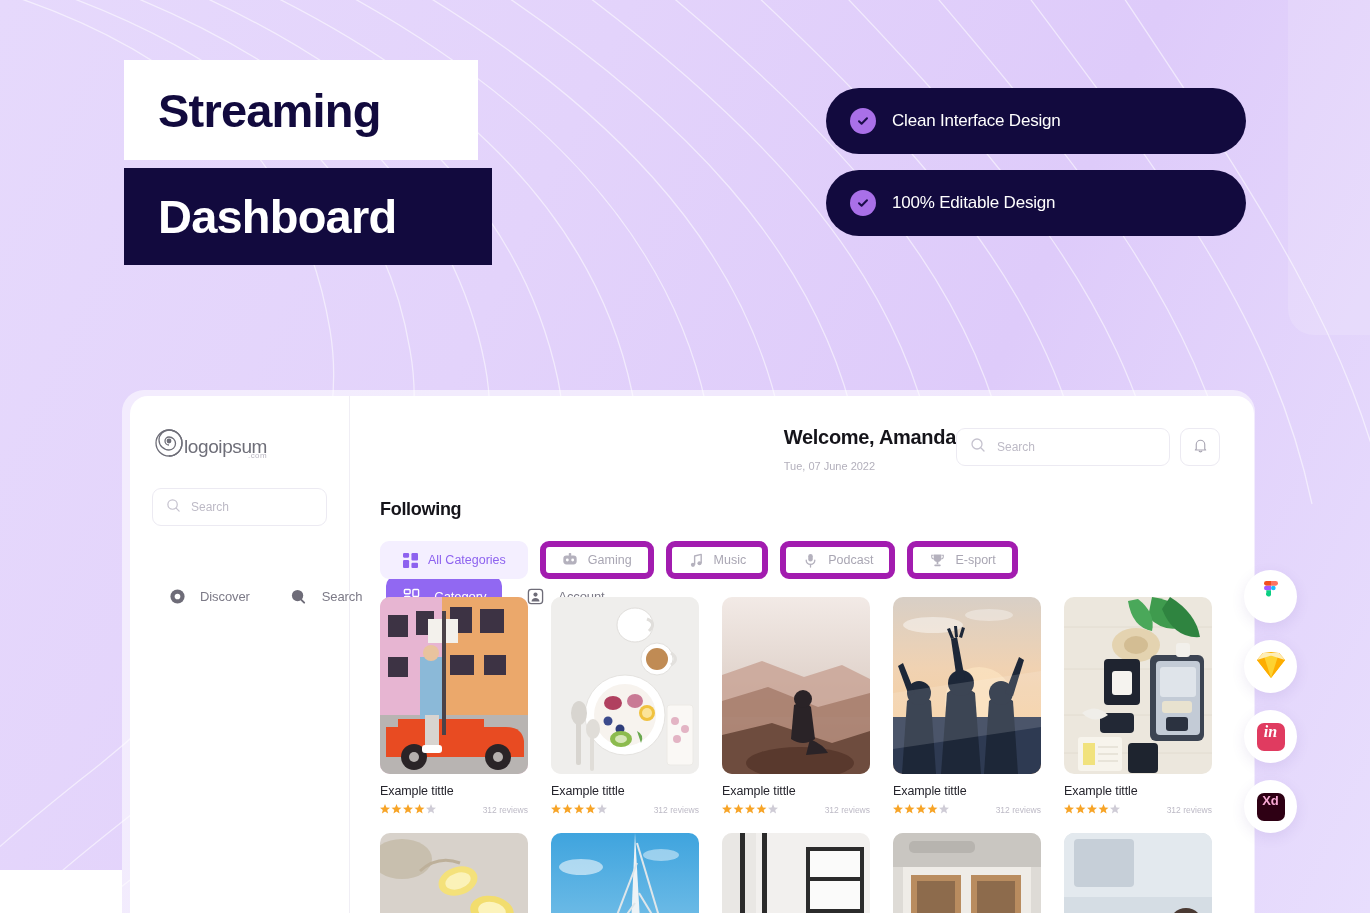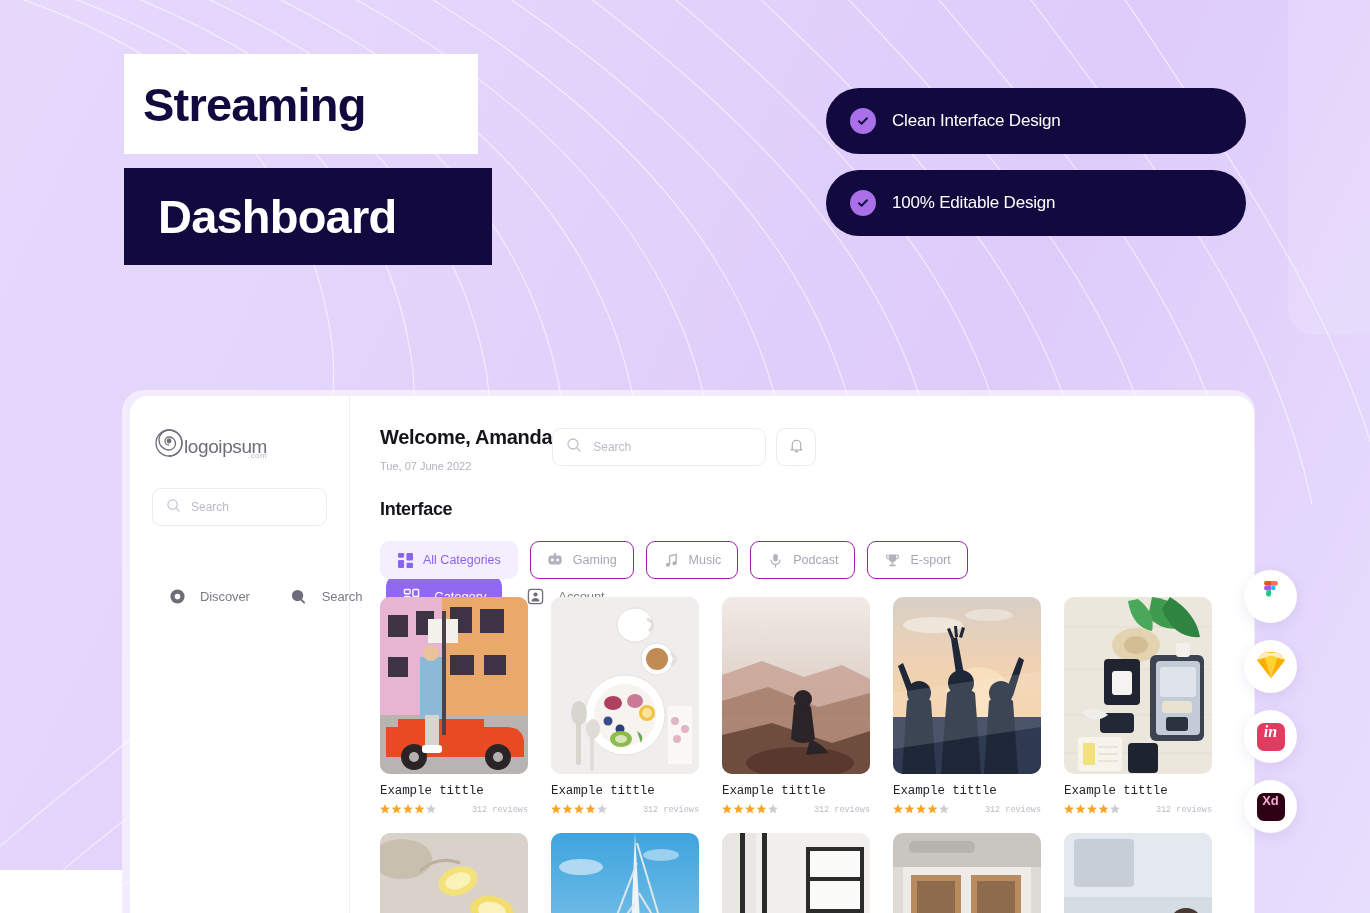--- a/index.html
+++ b/index.html
@@ -21,22 +21,22 @@
     position: absolute; left: 1288px; top: -40px; width: 200px; height: 375px;
     background: rgba(255,255,255,0.14); border-radius: 26px;
   }
   .bg-white-bl {
     position: absolute; left: 0; top: 870px; width: 122px; height: 60px;
     background: #ffffff;
   }
 
   
   .title-white {
-    position: absolute; left: 124px; top: 54px; width: 354px; height: 100px;
-    background: #ffffff; display: flex; align-items: center; padding-left: 19px;
+    position: absolute; left: 124px; top: 60px; width: 354px; height: 100px;
+    background: #ffffff; display: flex; align-items: center; padding-left: 34px;
   }
   .title-white span {
     font-size: 47px; font-weight: bold; color: #120a3e; letter-spacing: -0.8px;
   }
   .title-dark {
     position: absolute; left: 124px; top: 168px; width: 368px; height: 97px;
     background: #120a3e; display: flex; align-items: center; padding-left: 34px;
   }
   .title-dark span {
     font-size: 47px; font-weight: bold; color: #ffffff; letter-spacing: -0.8px;
@@ -93,47 +93,47 @@
     height: 40px; border-radius: 10px; display: flex; align-items: center;
     gap: 14px; padding: 0 16px; cursor: pointer;
   }
   .nav-item .nlabel { font-size: 13px; color: #7c7a87; letter-spacing: -0.1px; }
   .nav-item.active { background: #9168f2; }
   .nav-item.active .nlabel { color: #ffffff; }
   .nav-ico { width: 18px; height: 18px; flex: 0 0 auto; display: flex; align-items: center; justify-content: center; }
 
   
   .main { flex: 1; padding: 30px 34px 0 30px; position: relative; }
-  .main-head { display: flex; justify-content: flex-start; align-items: flex-start; }
+  .main-head { display: flex; justify-content: flex-end; align-items: flex-start; }
   .welcome { font-size: 20px; color: #15141a; font-weight: bold; letter-spacing: -0.3px; }
   .datetext { font-size: 11px; color: #b3b0bc; margin-top: 11px; }
   .head-right { display: flex; gap: 10px; align-items: center; margin-top: 2px; }
   .top-search {
     width: 214px; height: 38px; border: 1px solid #eceaf2; border-radius: 9px;
     display: flex; align-items: center; gap: 11px; padding: 0 13px;
   }
   .top-search .ph { font-size: 12px; color: #bdbac6; }
   .bell-btn {
     width: 40px; height: 38px; border: 1px solid #eceaf2; border-radius: 9px;
     display: flex; align-items: center; justify-content: center;
   }
   .cats-title { font-size: 18px; color: #15141a; font-weight: bold; margin-top: 27px; letter-spacing: -0.3px; }
   .chips { display: flex; gap: 12px; margin-top: 21px; }
   .chip {
-    height: 38px; border: 1px solid #a21caf; border-radius: 9px;
+    height: 38px; border: 6px solid #a21caf; border-radius: 9px;
     display: flex; align-items: center; gap: 9px; padding: 0 16px; cursor: pointer;
   }
   .chip .clabel { font-size: 12.5px; color: #a9a6b3; white-space: nowrap; }
   .chip.active { background: #f4efff; border-color: #f4efff; }
   .chip.active .clabel { color: #8d62ef; }
   .chip-ico { width: 17px; height: 17px; flex: 0 0 auto; display: flex; align-items: center; justify-content: center; }
 
   
   .grid { display: grid; grid-template-columns: repeat(5, 148px); gap: 23px; margin-top: 18px; }
-  .card { width: 148px; font-family: Liberation Mono, monospace; }
+  .card { width: 148px; }
   .thumb {
     width: 148px; height: 177px; border-radius: 10px; overflow: hidden; position: relative;
   }
   .card-title { font-size: 12.5px; color: #25242c; margin-top: 10px; letter-spacing: -0.1px; }
   .card-meta { display: flex; align-items: center; justify-content: space-between; margin-top: 6px; }
   .stars { display: flex; gap: 2px; }
   .reviews { font-size: 8.5px; color: #bdbac6; }
 
   
   .apps { position: absolute; left: 1244px; top: 570px; display: flex; flex-direction: column; gap: 17px; }
@@ -290,21 +290,21 @@
             <span>
               <svg width="17" height="17" viewBox="0 0 18 18" fill="none" stroke="#a9a6b3" stroke-width="1.2">
                 <path d="M4.5 12.5V8a4.5 4.5 0 1 1 9 0v4.5l1 1.3H3.5z" stroke-linejoin="round"></path>
                 <path d="M7.4 14.6a1.7 1.7 0 0 0 3.2 0"></path>
               </svg>
             </span>
           </div>
         </div>
       </div>
 
-      <div class="cats-title">Interface</div>
+      <div class="cats-title">Following</div>
 
       <div class="chips">
         <div class="chip active">
           <span class="chip-ico">
             <svg width="15" height="15" viewBox="0 0 16 16" fill="#8d62ef">
               <rect x="0" y="0" width="6.5" height="5" rx="1.2"></rect>
                 <rect x="9" y="0" width="7" height="8" rx="1.2"></rect>
               <rect x="0" y="7.5" width="6.5" height="8.5" rx="1.2"></rect>
                 <rect x="9" y="10.5" width="7" height="5.5" rx="1.2"></rect>
             </svg>

